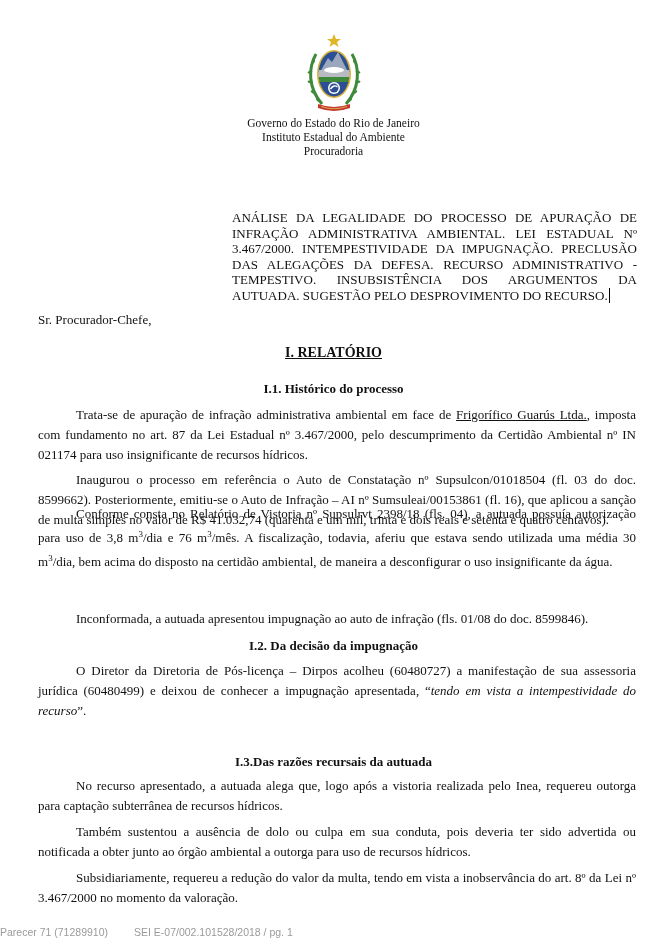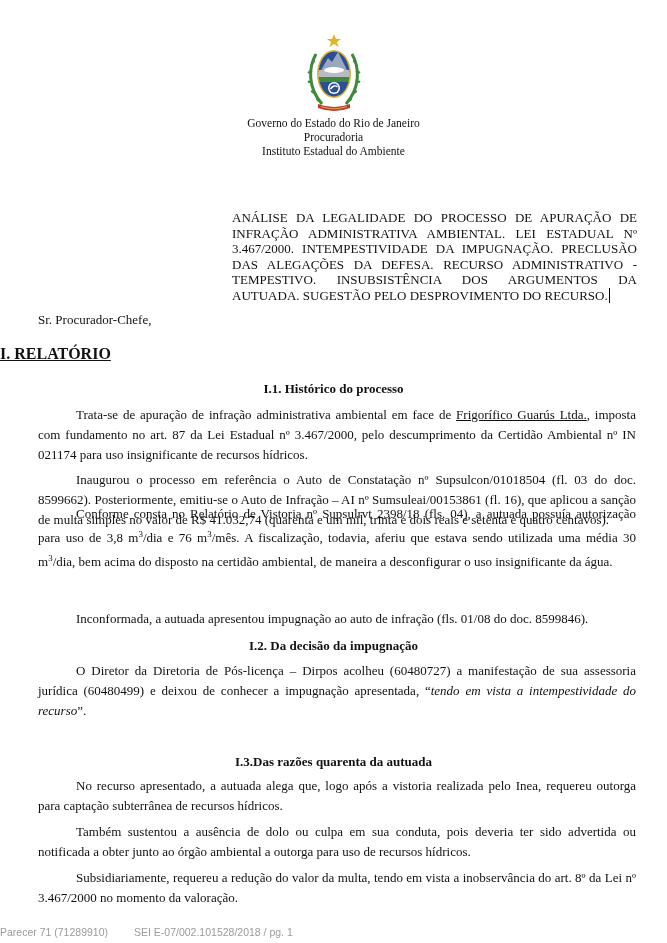--- a/index.html
+++ b/index.html
@@ -18,21 +18,21 @@
   .parecer sup { font-weight: normal; font-size: 10px; color: #1a3ec2; text-decoration: underline; position: relative; top: -2px; }
 
   .ementa {
     position: absolute; left: 232px; top: 210px; width: 405px;
     font-size: 13px; line-height: 15.5px; text-align: justify; text-align-last: left;
   }
   .ementa .cursor { display: inline-block; width: 1px; height: 15px; background: #000; vertical-align: -3px; margin-left: 1px; }
 
   .greeting { position: absolute; left: 38px; top: 312px; font-size: 13px; }
 
-  .h1 { position: absolute; left: 0; width: 667px; top: 345px; font-weight: bold; font-size: 16px; text-decoration: underline; }
+  .h1 { position: absolute; left: 0; width: 667px; top: 345px; text-align: center; font-weight: bold; font-size: 14px; text-decoration: underline; }
   .h2 { position: absolute; left: 0; width: 667px; text-align: center; font-weight: bold; font-size: 13px; }
 
   .para {
     position: absolute; left: 38px; width: 598px;
     font-size: 13px; line-height: 20px; text-align: justify;
   }
   .para .indent { display: inline-block; width: 38px; }
   .u { text-decoration: underline; }
   .i { font-style: italic; }
   sup.m { font-size: 9px; }
@@ -85,22 +85,22 @@
         <circle cx="32" cy="56" r="6" fill="#ffffff"></circle>
         <circle cx="32" cy="56" r="4.5" fill="#2b4f92"></circle>
         <path d="M28.5,57 Q32,52 35.5,55" stroke="#fff" stroke-width="1.4" fill="none"></path>
       </g>
 
       <path d="M16,72 Q32,78 48,72 L48,76 Q32,82 16,76 Z" fill="#c0392b"></path>
       <path d="M19,74.5 Q32,79 45,74.5" stroke="#e8c15a" stroke-width="0.8" fill="none"></path>
     </svg>
     <div class="org-lines">
       <div>Governo do Estado do Rio de Janeiro</div>
+      <div>Instituto Estadual do Ambiente</div>
       <div>Procuradoria</div>
-      <div>Instituto Estadual do Ambiente</div>
     </div>
   </div>
 
 
   <div class="ementa">
     <span>ANÁLISE DA LEGALIDADE DO PROCESSO DE APURAÇÃO DE INFRAÇÃO ADMINISTRATIVA AMBIENTAL. LEI ESTADUAL Nº 3.467/2000. INTEMPESTIVIDADE DA IMPUGNAÇÃO. PRECLUSÃO DAS ALEGAÇÕES DA DEFESA. RECURSO ADMINISTRATIVO - TEMPESTIVO. INSUBSISTÊNCIA DOS ARGUMENTOS DA AUTUADA. SUGESTÃO PELO DESPROVIMENTO DO RECURSO.</span><span class="cursor"></span>
   </div>
 
   <div class="greeting">Sr. Procurador-Chefe,</div>
 
@@ -124,21 +124,21 @@
     <span class="indent"></span><span>Inconformada, a autuada apresentou impugnação ao auto de infração (fls. 01/08 do doc. 8599846).</span>
   </div>
 
   <div class="h2" style="top:638px;">I.2. Da decisão da impugnação</div>
 
   <div class="para" style="top:661px;">
     <span class="indent"></span><span>O Diretor da Diretoria de Pós-licença – Dirpos acolheu (60480727) a manifestação de sua assessoria jurídica (60480499) e deixou de conhecer a impugnação apresentada, “</span><span class="i">tendo em vista a intempestividade do recurso</span><span>”.</span>
   </div>
 
 
-  <div class="h2" style="top:754px;">I.3.Das razões quarenta da autuada</div>
+  <div class="h2" style="top:754px;">I.3.Das razões recursais da autuada</div>
 
   <div class="para" style="top:776px;">
     <span class="indent"></span><span>No recurso apresentado, a autuada alega que, logo após a vistoria realizada pelo Inea, requereu outorga para captação subterrânea de recursos hídricos.</span>
   </div>
 
   <div class="para" style="top:822px;">
     <span class="indent"></span><span>Também sustentou a ausência de dolo ou culpa em sua conduta, pois deveria ter sido advertida ou notificada a obter junto ao órgão ambiental a outorga para uso de recursos hídricos.</span>
   </div>
 
   <div class="para" style="top:868px;">

